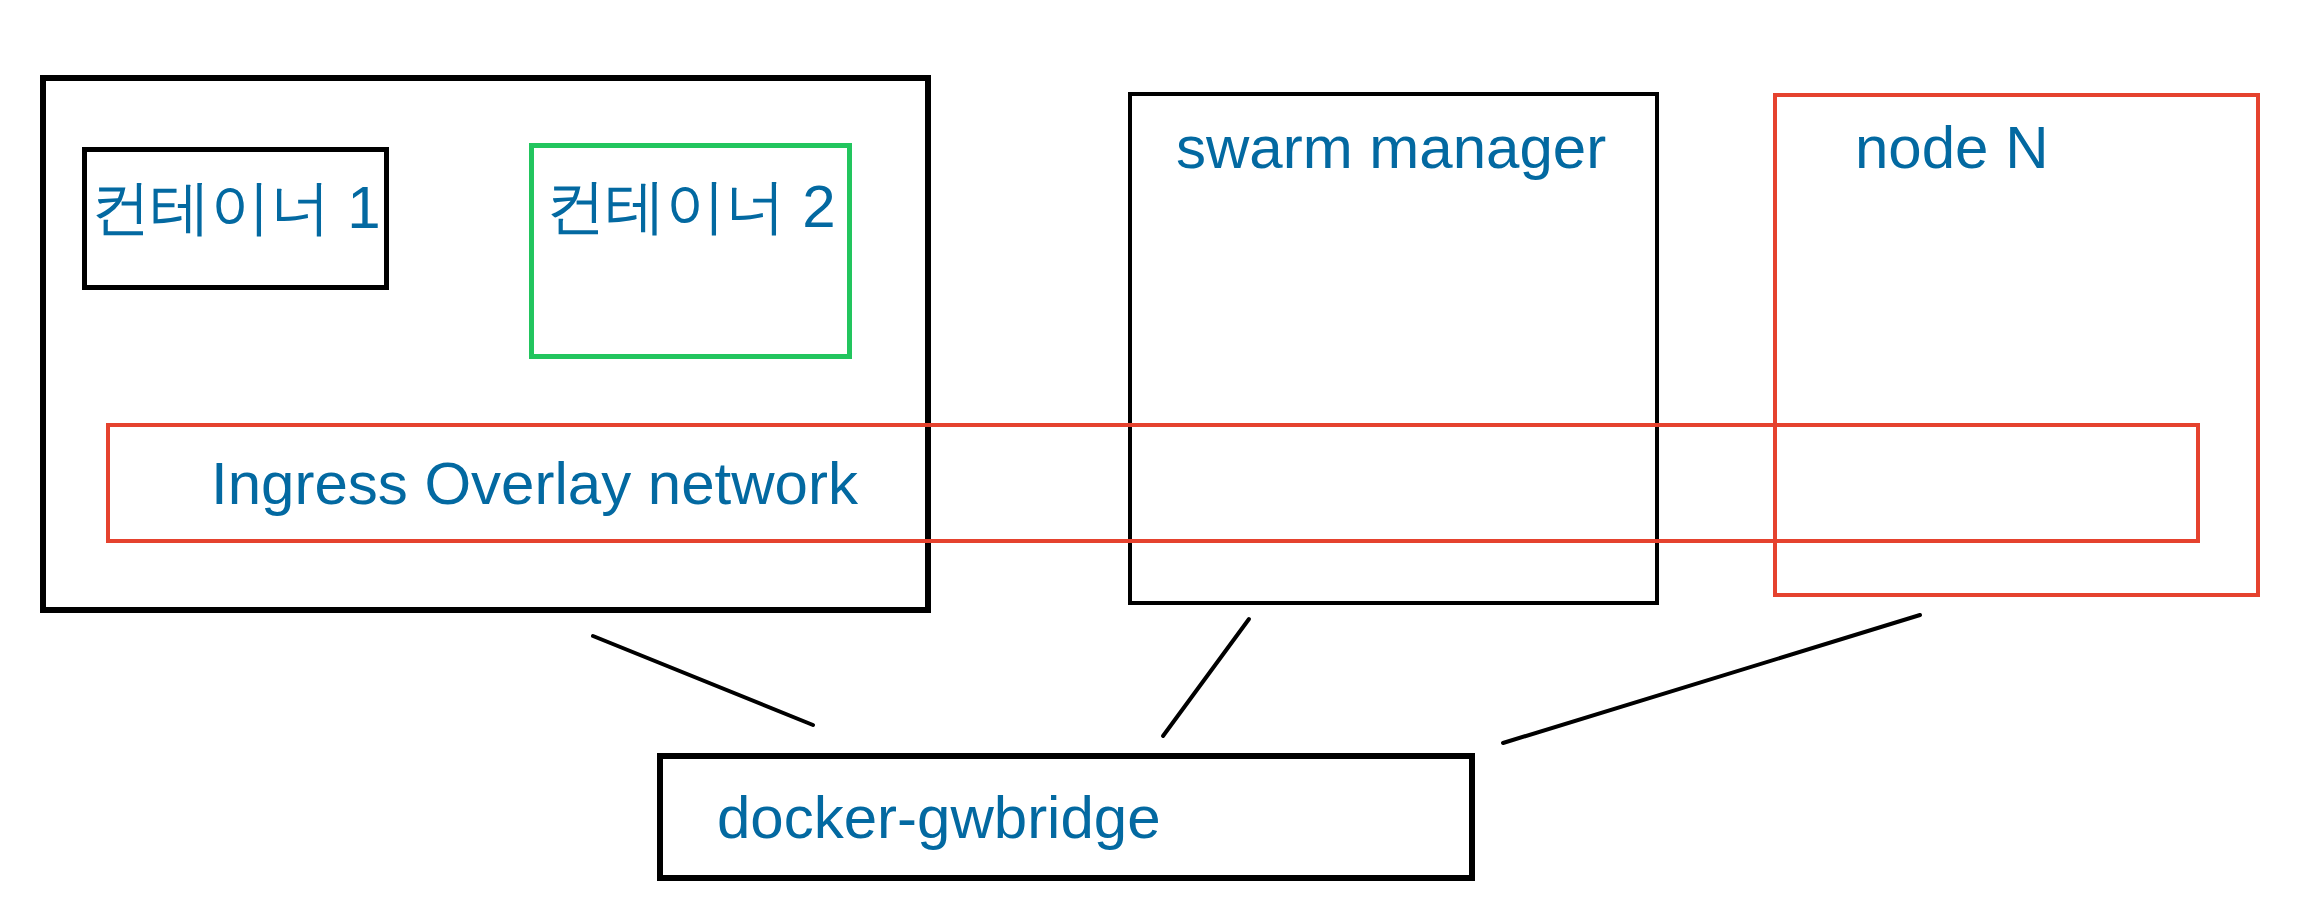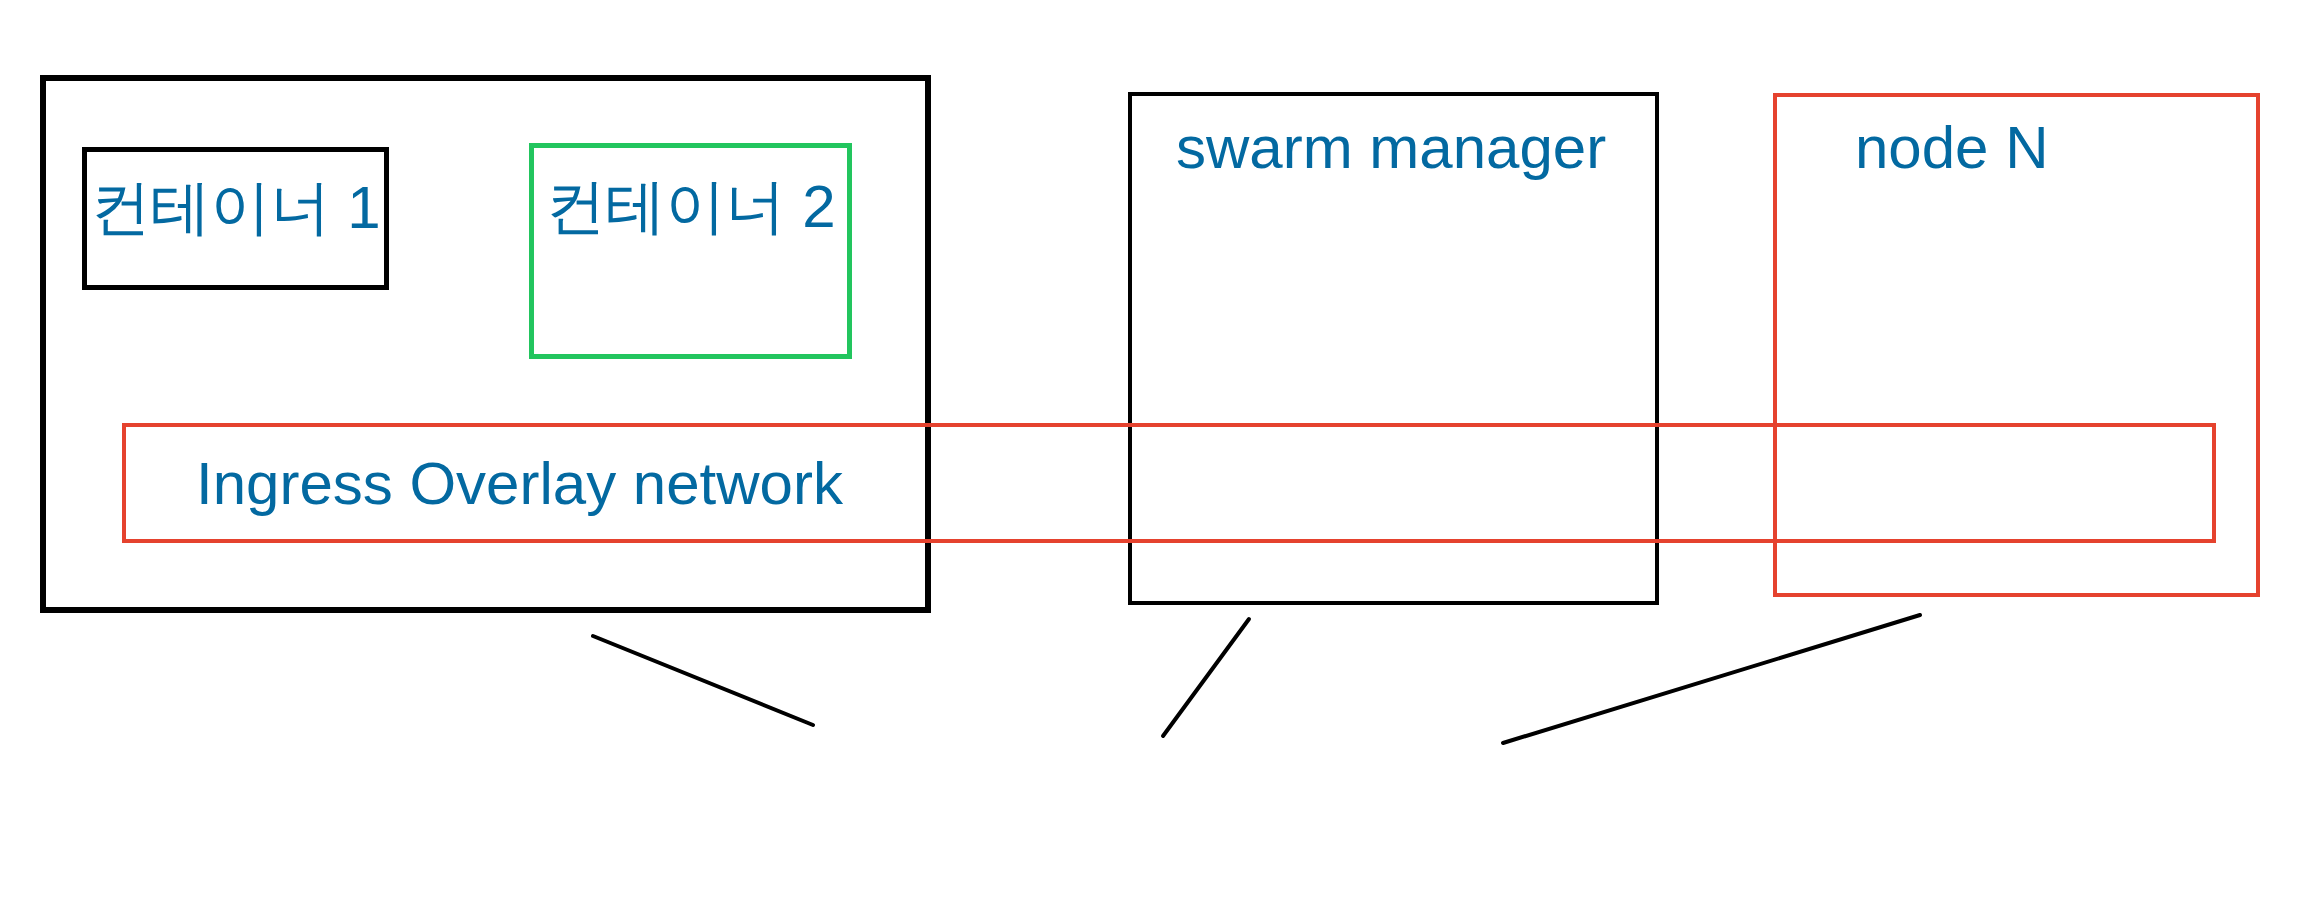--- a/index.html
+++ b/index.html
@@ -47,25 +47,25 @@
   .container-2 {
     left: 529px; top: 143px;
     width: 323px; height: 216px;
     border: 5px solid #22c55e;
     display: flex; justify-content: center;
     padding-top: 24px;
     z-index: 2;
   }
   
   .ingress-overlay {
-    left: 122px; top: 423px;
+    left: 106px; top: 423px;
     width: 2094px; height: 120px;
     border: 4px solid #e5422e;
     display: flex; align-items: center;
-    padding-left: 70px;
+    padding-left: 101px;
     z-index: 6;
   }
   
   .swarm-manager {
     left: 1128px; top: 92px;
     width: 531px; height: 513px;
     border: 4px solid #000000;
     padding-top: 17px;
     padding-left: 44px;
     z-index: 1;
@@ -116,20 +116,23 @@
   </div>
 
   <div class="box node-n">
     <span class="label">node N</span>
   </div>
 
   <div class="box ingress-overlay">
     <span class="label">Ingress Overlay network</span>
   </div>
 
+  <div class="box gwbridge">
+    <span class="label">docker-gwbridge</span>
+  </div>
 
   <svg class="connectors" viewBox="0 0 2320 916" xmlns="http://www.w3.org/2000/svg">
     <line x1="593" y1="636" x2="813" y2="725" stroke="#000000" stroke-width="4" stroke-linecap="round"></line>
     <line x1="1249" y1="619" x2="1163" y2="736" stroke="#000000" stroke-width="4" stroke-linecap="round"></line>
     <line x1="1920" y1="615" x2="1503" y2="743" stroke="#000000" stroke-width="4" stroke-linecap="round"></line>
   </svg>
 
 </div>
 
 </body></html>

